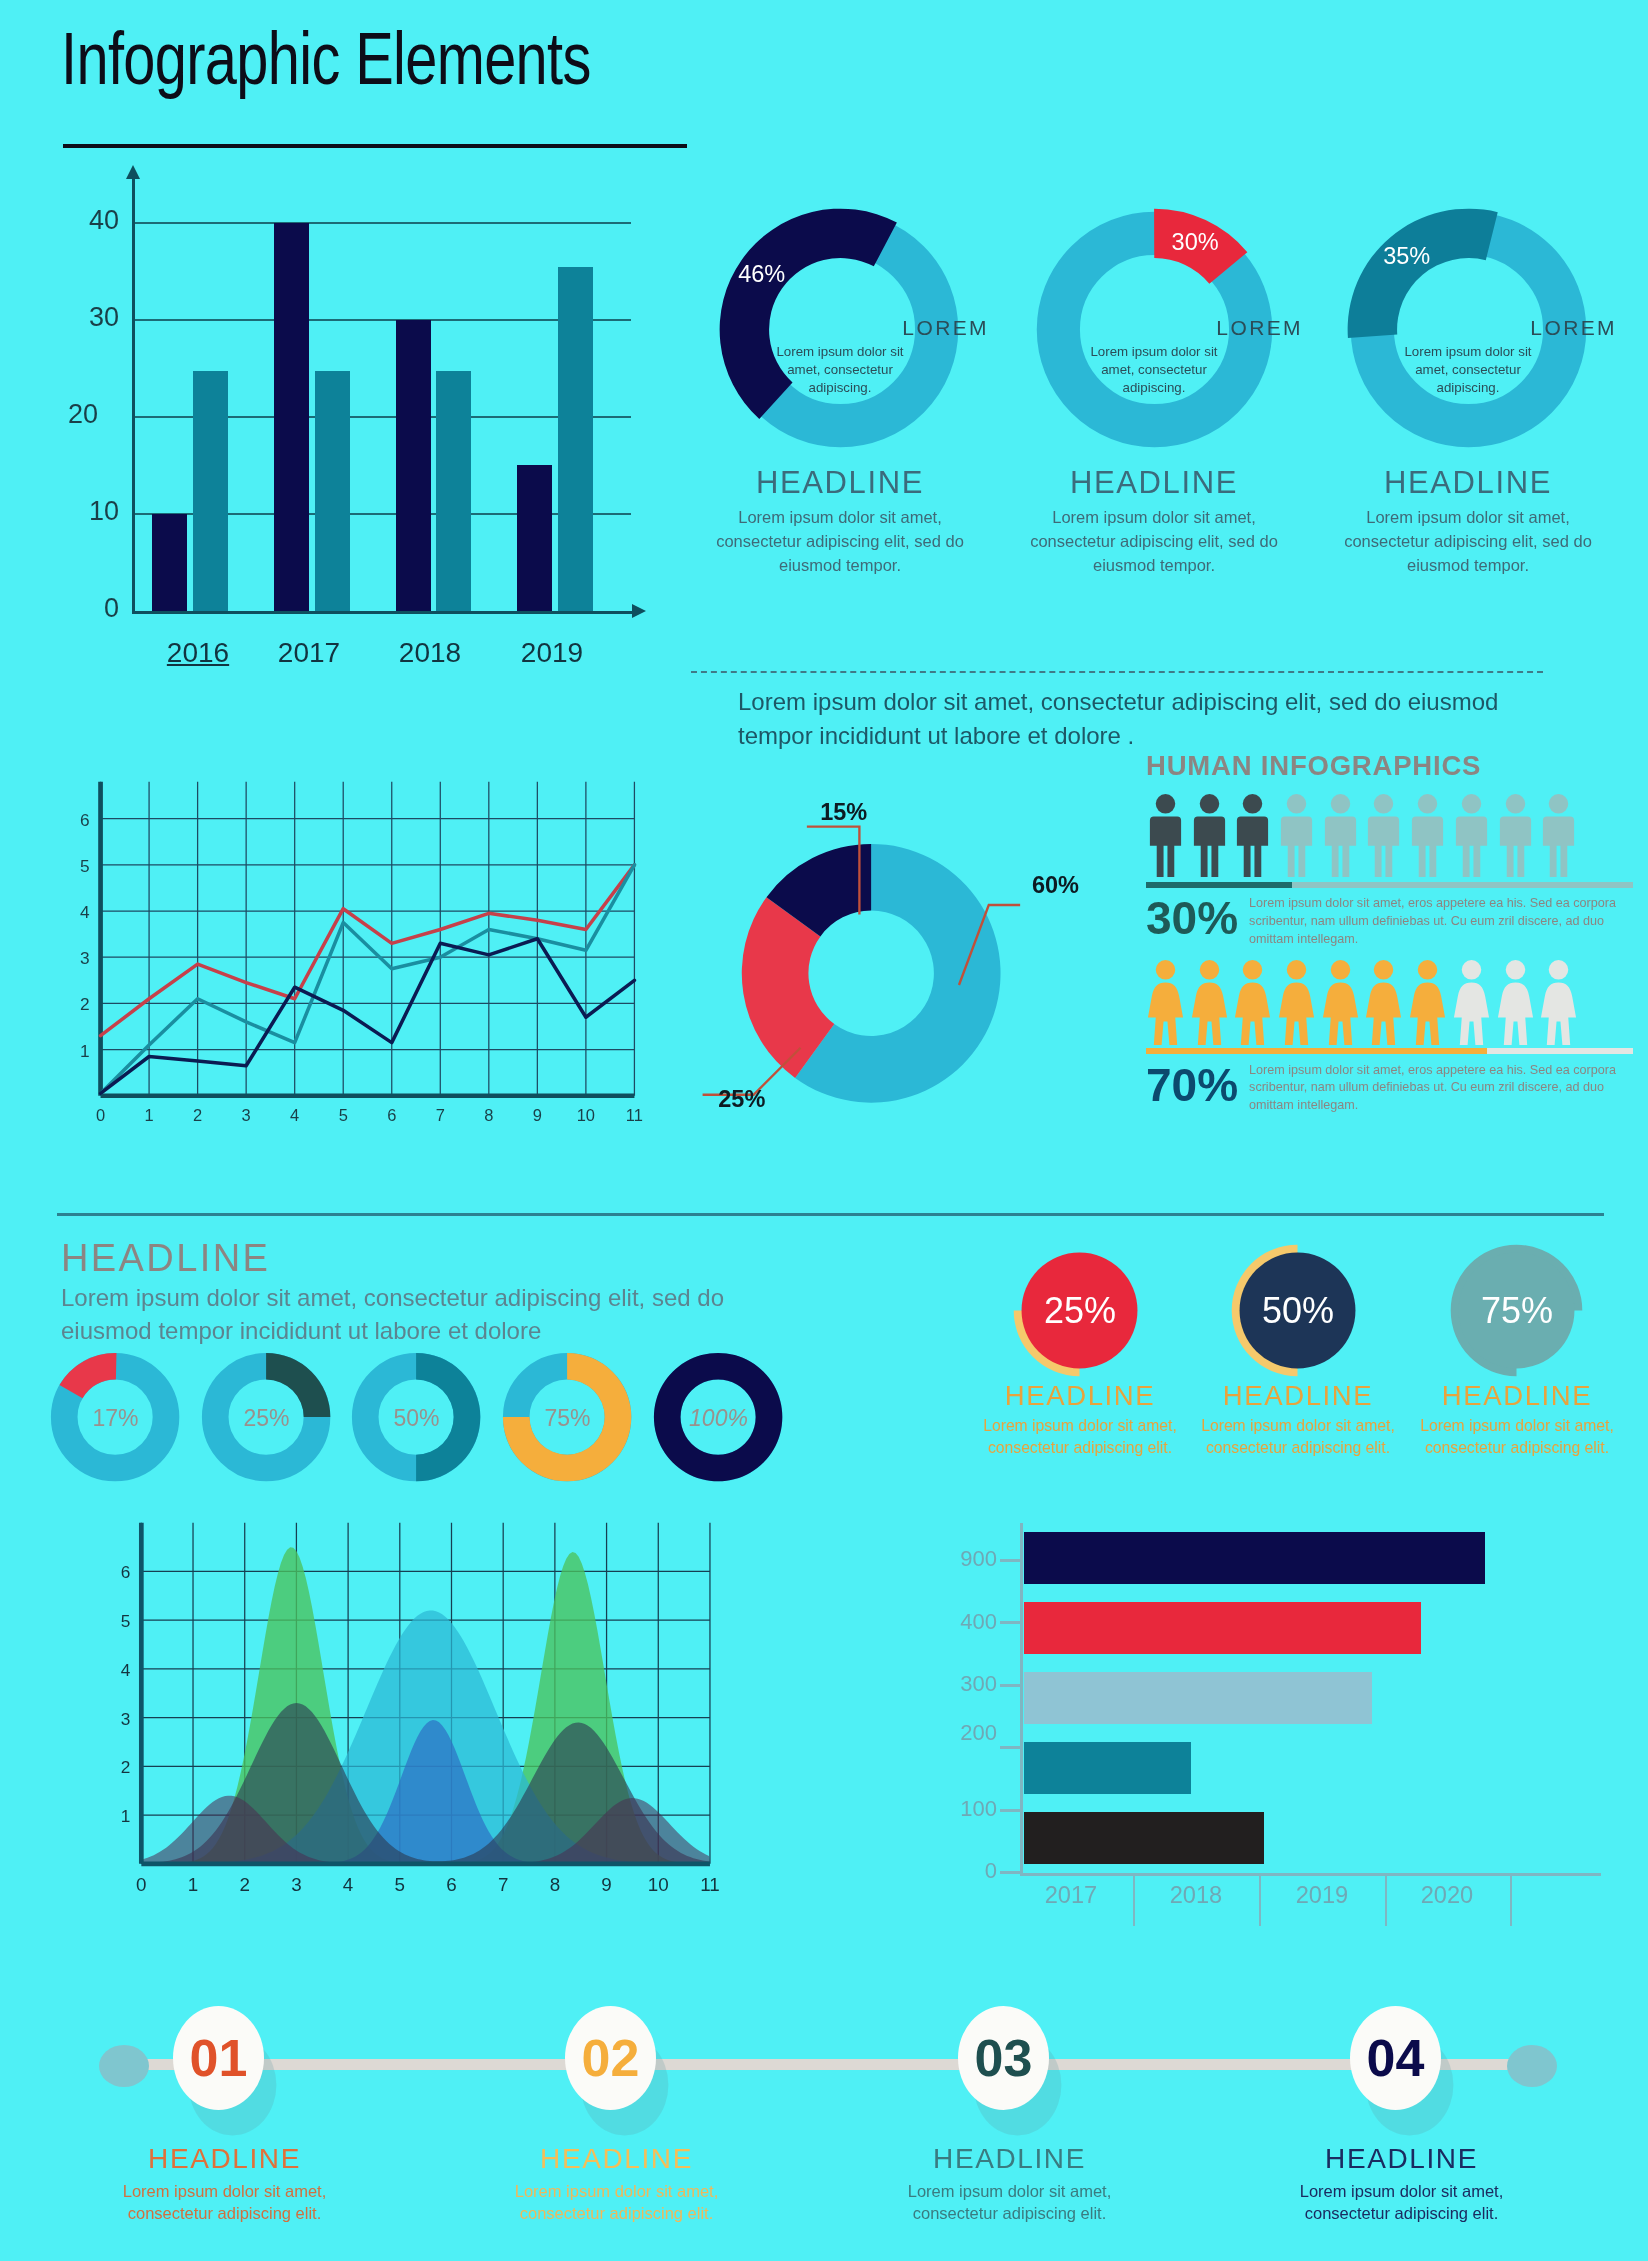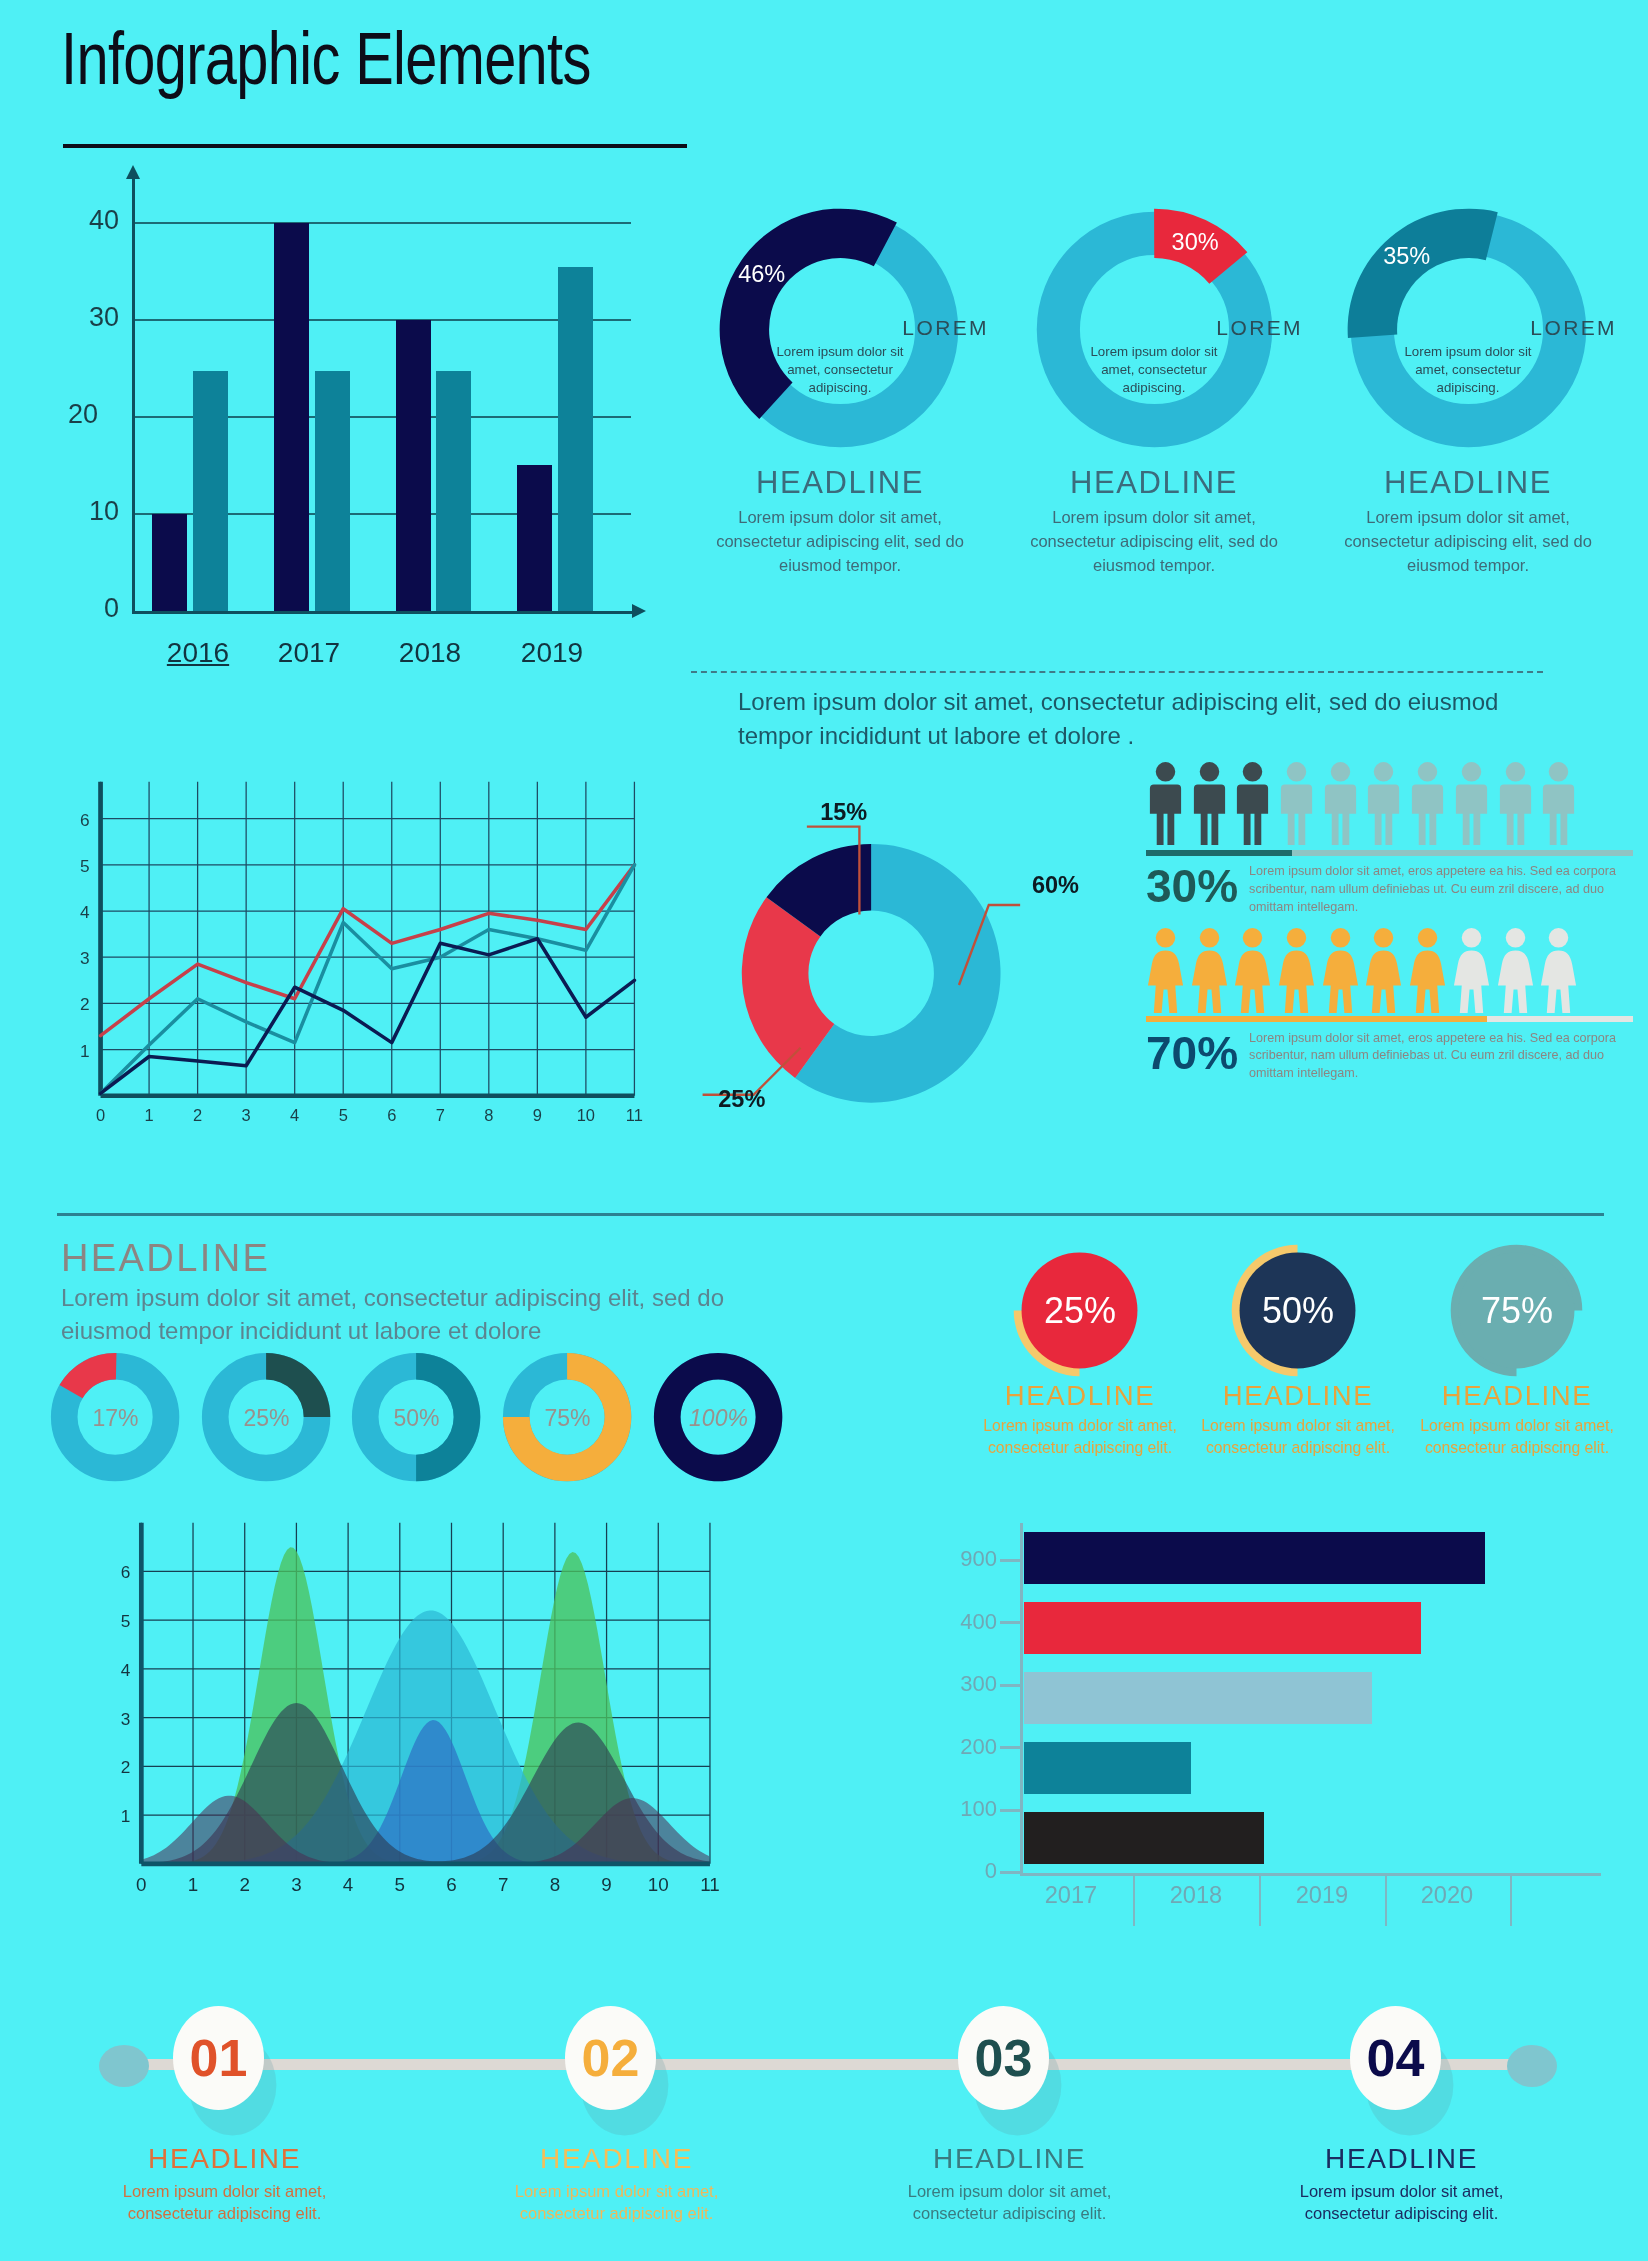--- a/index.html
+++ b/index.html
@@ -280,20 +280,21 @@
         <polyline points="168,48 235,48 235,160" fill="none" stroke="#C0503A" stroke-width="3"></polyline>
         <text x="185" y="40" fill="#0d1b22" font-size="30" font-weight="bold" font-family="&quot;Liberation Sans Narrow&quot;,&quot;Liberation Sans&quot;,sans-serif">15%</text>
         <polyline points="440,148 400,148 362,250" fill="none" stroke="#C0503A" stroke-width="3"></polyline>
         <text x="455" y="133" fill="#0d1b22" font-size="30" font-weight="bold" font-family="&quot;Liberation Sans Narrow&quot;,&quot;Liberation Sans&quot;,sans-serif">60%</text>
         <polyline points="35,390 100,390 160,330" fill="none" stroke="#C0503A" stroke-width="3"></polyline>
         <text x="55" y="405" fill="#0d1b22" font-size="30" font-weight="bold" font-family="&quot;Liberation Sans Narrow&quot;,&quot;Liberation Sans&quot;,sans-serif">25%</text>
       </svg>
   </div>
 
   <div class="human-wrap">
+    <div class="human-title">HUMAN INFOGRAPHICS</div>
     <div id="human-dyn">
         <div class="human-row">
           <svg width="39" height="86" viewBox="0 0 40 88">
             <circle cx="20" cy="11" r="10" fill="#3C4A4F"></circle>
             <path d="M8,24 h24 a4,4 0 0 1 4,4 v26 h-7 v32 h-7 v-32 h-4 v32 h-7 v-32 h-7 v-26 a4,4 0 0 1 4,-4 z" fill="#3C4A4F"></path>
           </svg>
           <svg width="39" height="86" viewBox="0 0 40 88">
             <circle cx="20" cy="11" r="10" fill="#3C4A4F"></circle>
             <path d="M8,24 h24 a4,4 0 0 1 4,4 v26 h-7 v32 h-7 v-32 h-4 v32 h-7 v-32 h-7 v-26 a4,4 0 0 1 4,-4 z" fill="#3C4A4F"></path>
           </svg>
@@ -505,21 +506,21 @@
   </div>
 
   <div class="hbar-wrap">
     <div class="hbar-axis-v"></div>
     <div class="hbar-axis-h"></div>
     <div id="hbar-dyn">
         <div class="hbar-ylab" style="left: 0px; width: 63px; top: 378px;">0</div>
         <div class="hbar-tick" style="top: 391px;"></div>
         <div class="hbar-ylab" style="left: 0px; width: 63px; top: 316px;">100</div>
         <div class="hbar-tick" style="top: 329px;"></div>
-        <div class="hbar-ylab" style="left: 0px; width: 63px; top: 254px;">200</div>
+        <div class="hbar-ylab" style="left: 0px; width: 63px; top: 240px;">200</div>
         <div class="hbar-tick" style="top: 266px;"></div>
         <div class="hbar-ylab" style="left: 0px; width: 63px; top: 191px;">300</div>
         <div class="hbar-tick" style="top: 204px;"></div>
         <div class="hbar-ylab" style="left: 0px; width: 63px; top: 129px;">400</div>
         <div class="hbar-tick" style="top: 141px;"></div>
         <div class="hbar-ylab" style="left: 0px; width: 63px; top: 66px;">900</div>
         <div class="hbar-tick" style="top: 79px;"></div>
         <div class="hbar" style="top: 52px; width: 461px; background: rgb(11, 11, 75);"></div>
         <div class="hbar" style="top: 122px; width: 397px; background: rgb(232, 40, 60);"></div>
         <div class="hbar" style="top: 192px; width: 348px; background: rgb(143, 196, 212);"></div>

